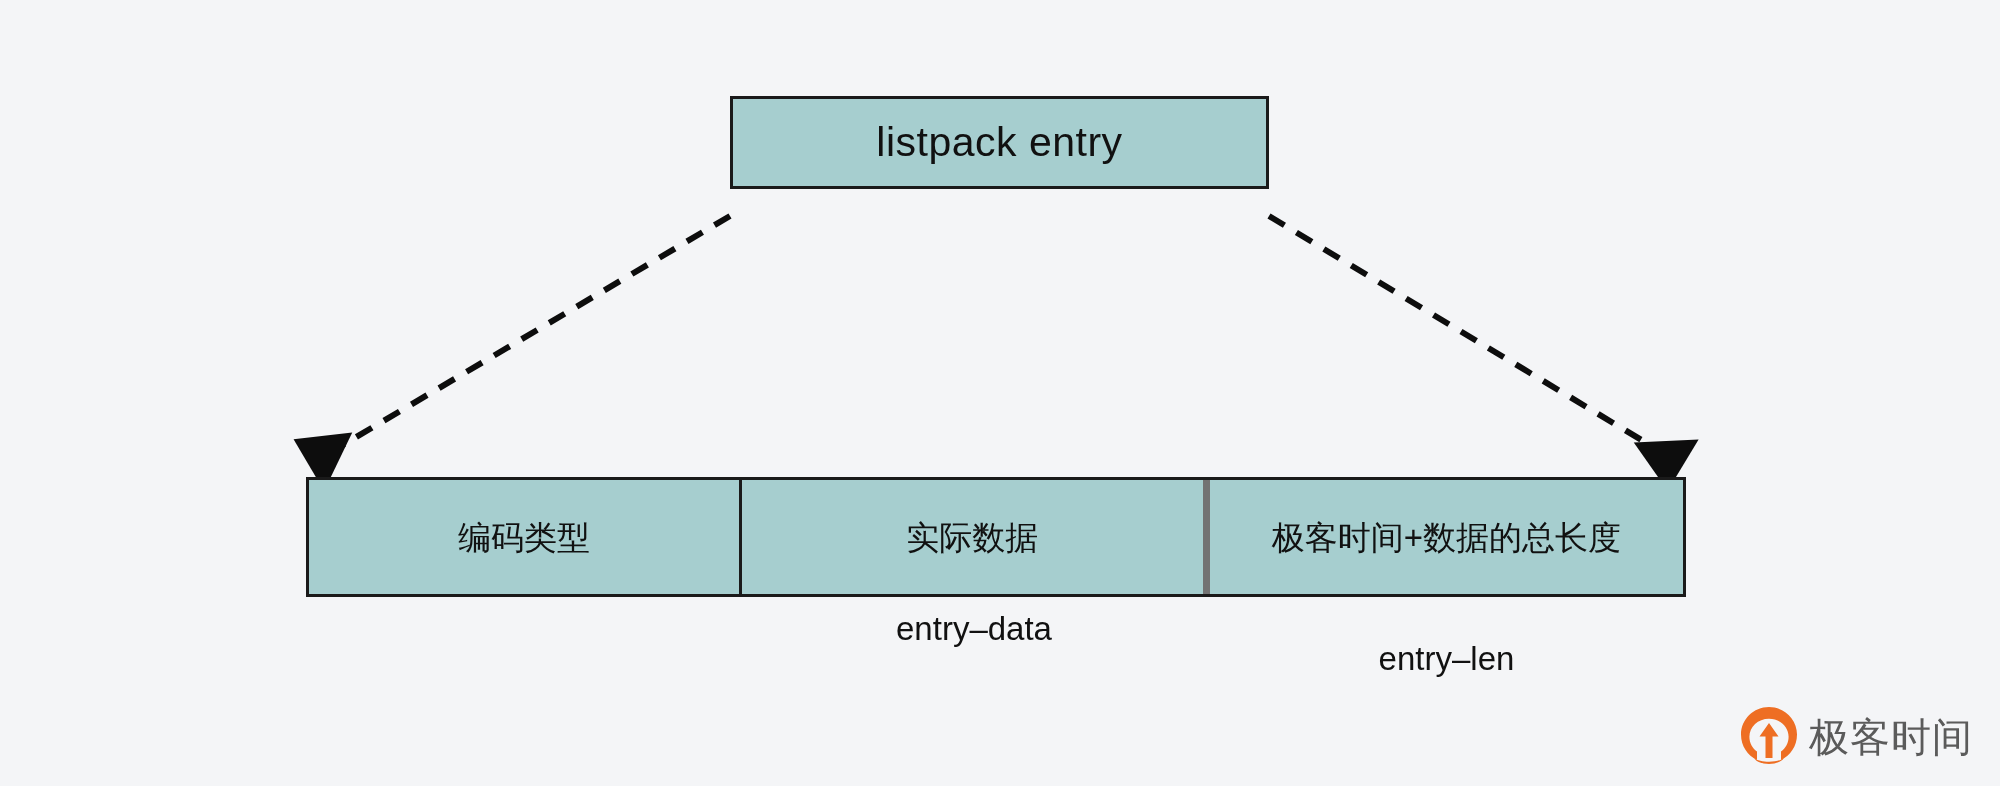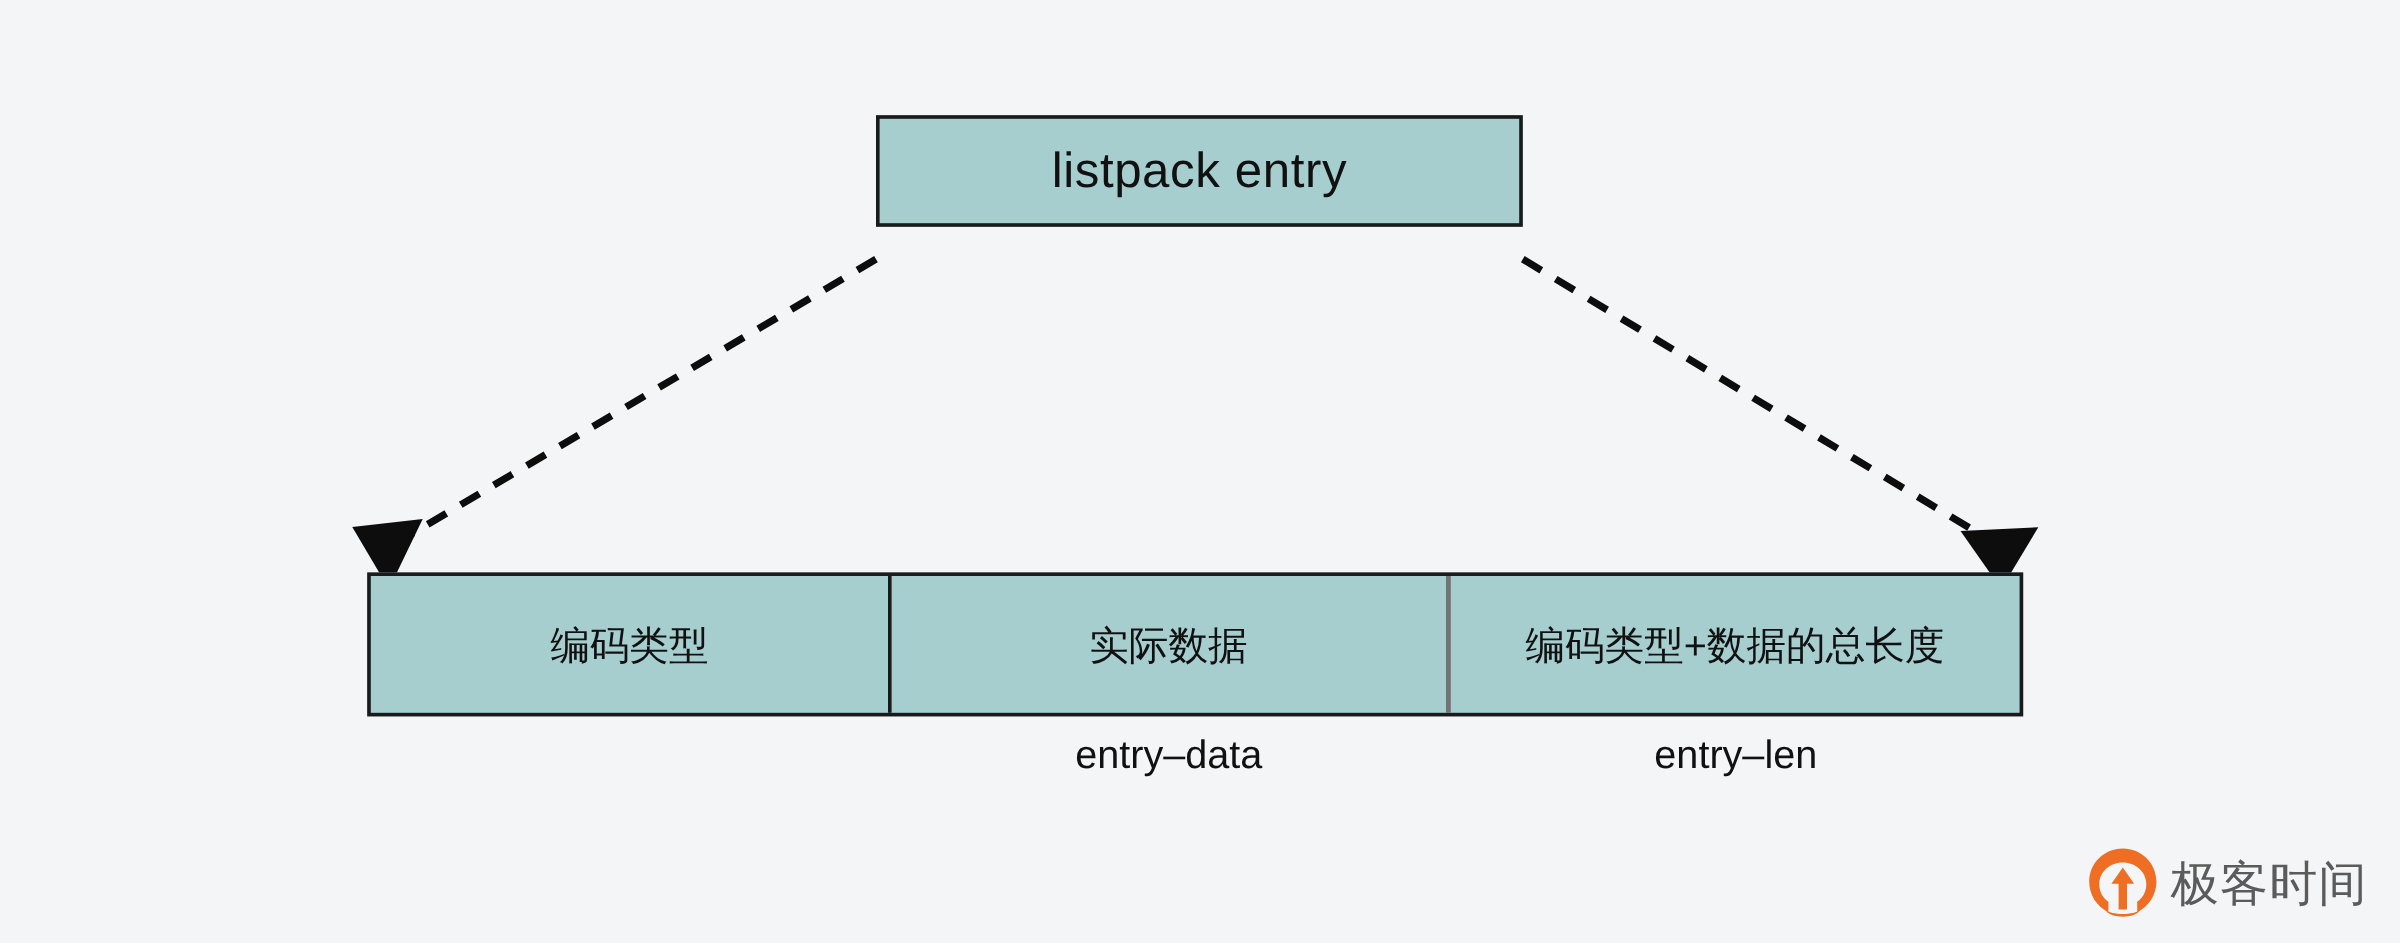--- a/index.html
+++ b/index.html
@@ -66,42 +66,42 @@
   }
   .segment {
     position: relative;
     display: flex;
     align-items: center;
     justify-content: center;
     box-sizing: border-box;
     height: 100%;
   }
   .seg-0 { flex: 435 0 0; border-right: 3px solid #1a1a1a; }
-  .seg-1 { flex: 466 0 0; border-right: 4px solid #737373; }
+  .seg-1 { flex: 466 0 0; border-right: 7px solid #737373; }
   .seg-2 { flex: 479 0 0; }
   .segment-label {
     font-size: 33px;
     color: #111111;
     white-space: nowrap;
     line-height: 1;
   }
 
   
   .caption {
     position: absolute;
     top: 612px;
     font-size: 33px;
     color: #111111;
     white-space: nowrap;
     text-align: center;
     line-height: 1;
   }
   .cap-0 { left: 306px; width: 435px; }
   .cap-1 { left: 741px; width: 466px; }
-  .cap-2 { left: 1207px; width: 479px; }
+  .cap-2 { left: 1207px; width: 479px; margin-top: 30px; }
 
   
   .watermark {
     position: absolute;
     left: 1740px;
     top: 706px;
     display: flex;
     align-items: center;
     gap: 11px;
   }
@@ -141,21 +141,21 @@
   </div>
 
   <div class="segment-bar">
     <div class="segment seg-0">
       <span class="segment-label">编码类型</span>
     </div>
     <div class="segment seg-1">
       <span class="segment-label">实际数据</span>
     </div>
     <div class="segment seg-2">
-      <span class="segment-label">编码类型+数据的总长度</span>
+      <span class="segment-label">极客时间+数据的总长度</span>
     </div>
   </div>
 
   <div class="caption cap-1">entry–data</div>
   <div class="caption cap-2">entry–len</div>
 
   <div class="watermark">
     <svg class="watermark-mark" viewBox="0 0 58 62" xmlns="http://www.w3.org/2000/svg">
       <path d="M29 1 C13.5 1 1 13.3 1 28.6 C1 40 7.5 49.6 17 54 L17 45.5
                C12.4 42.3 9.4 36.9 9.4 30.8 C9.4 20.9 18 12.8 29 12.8

